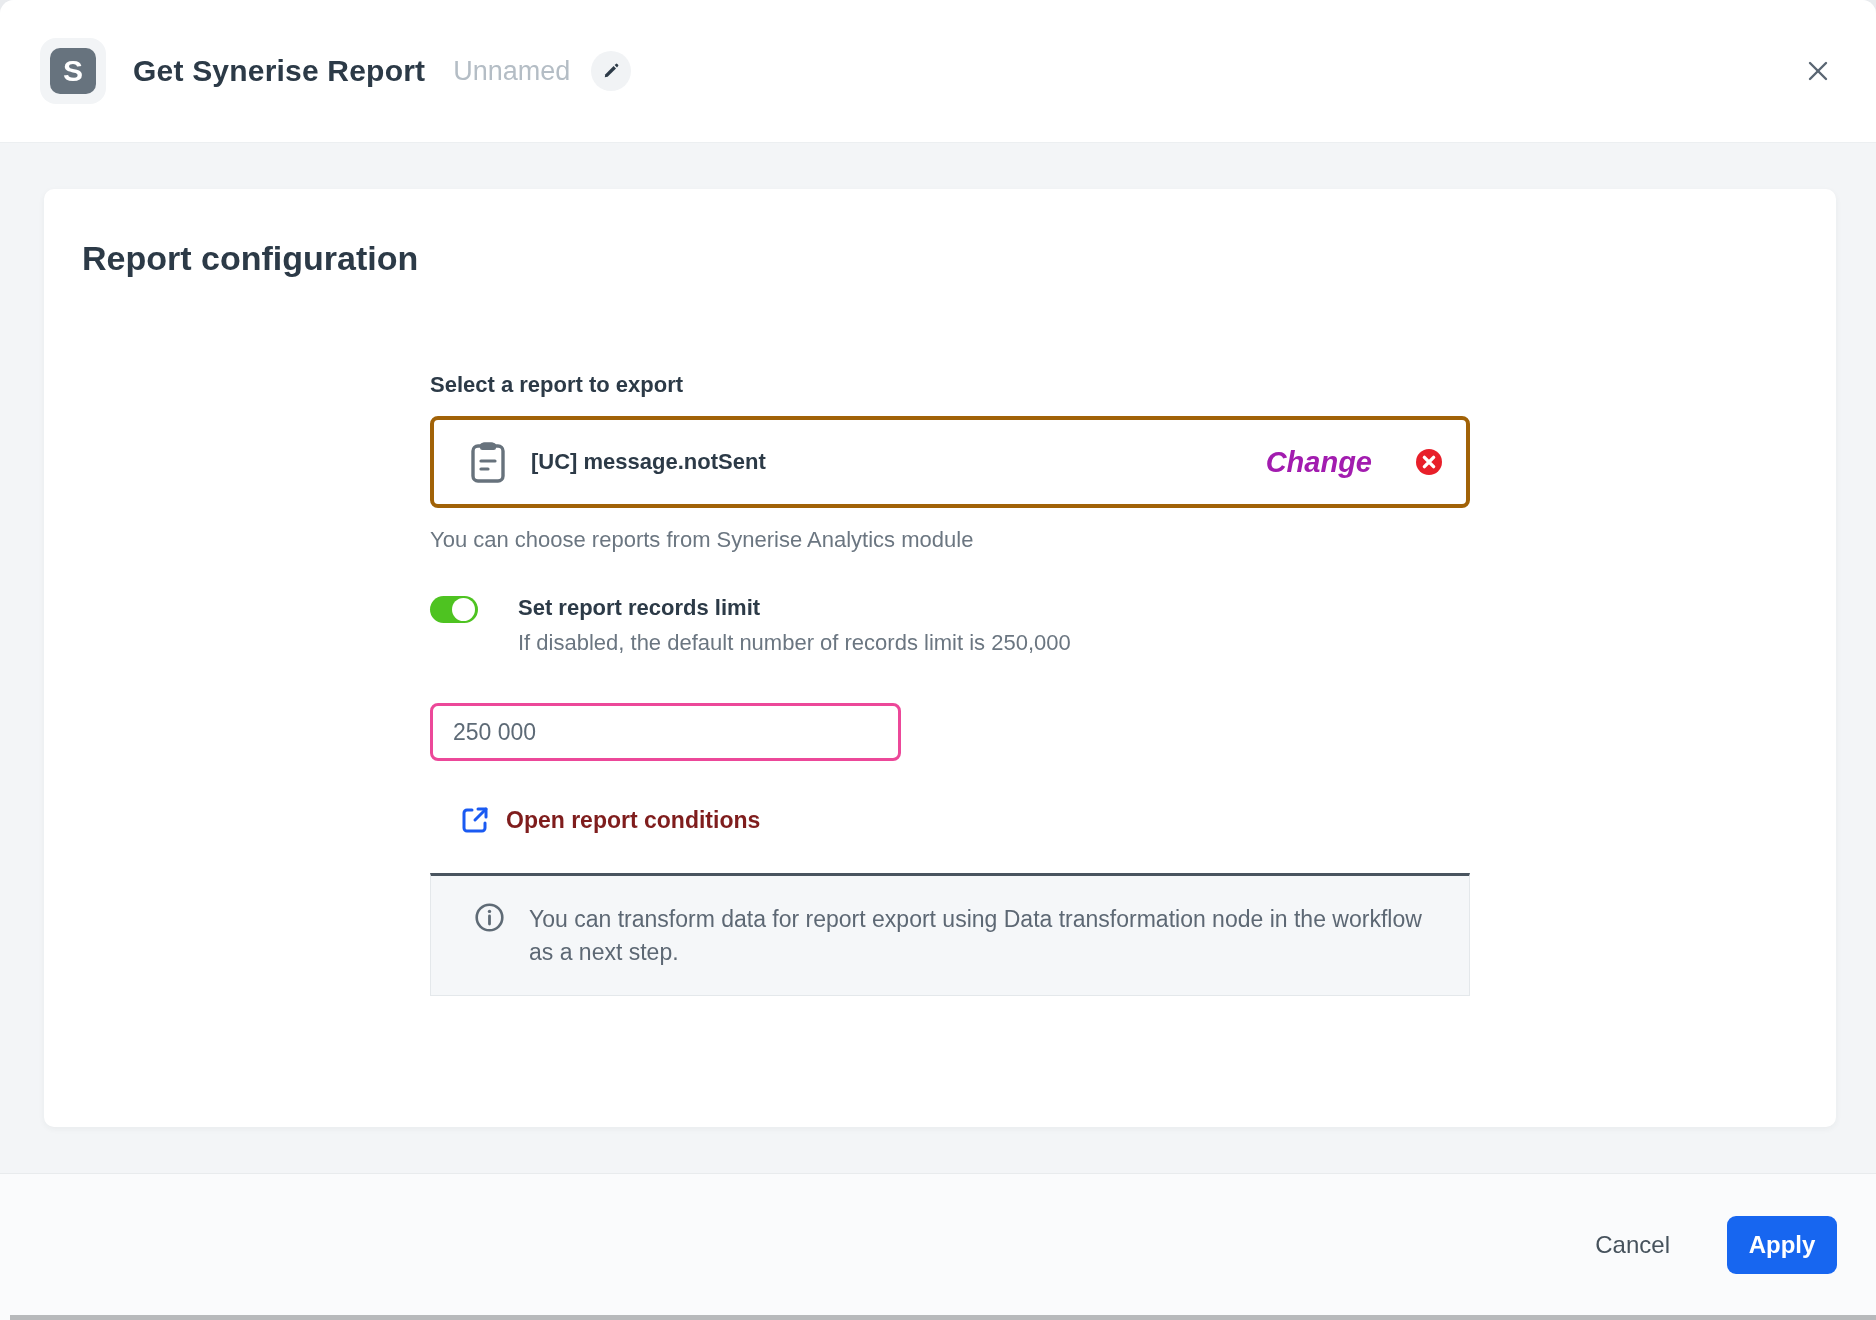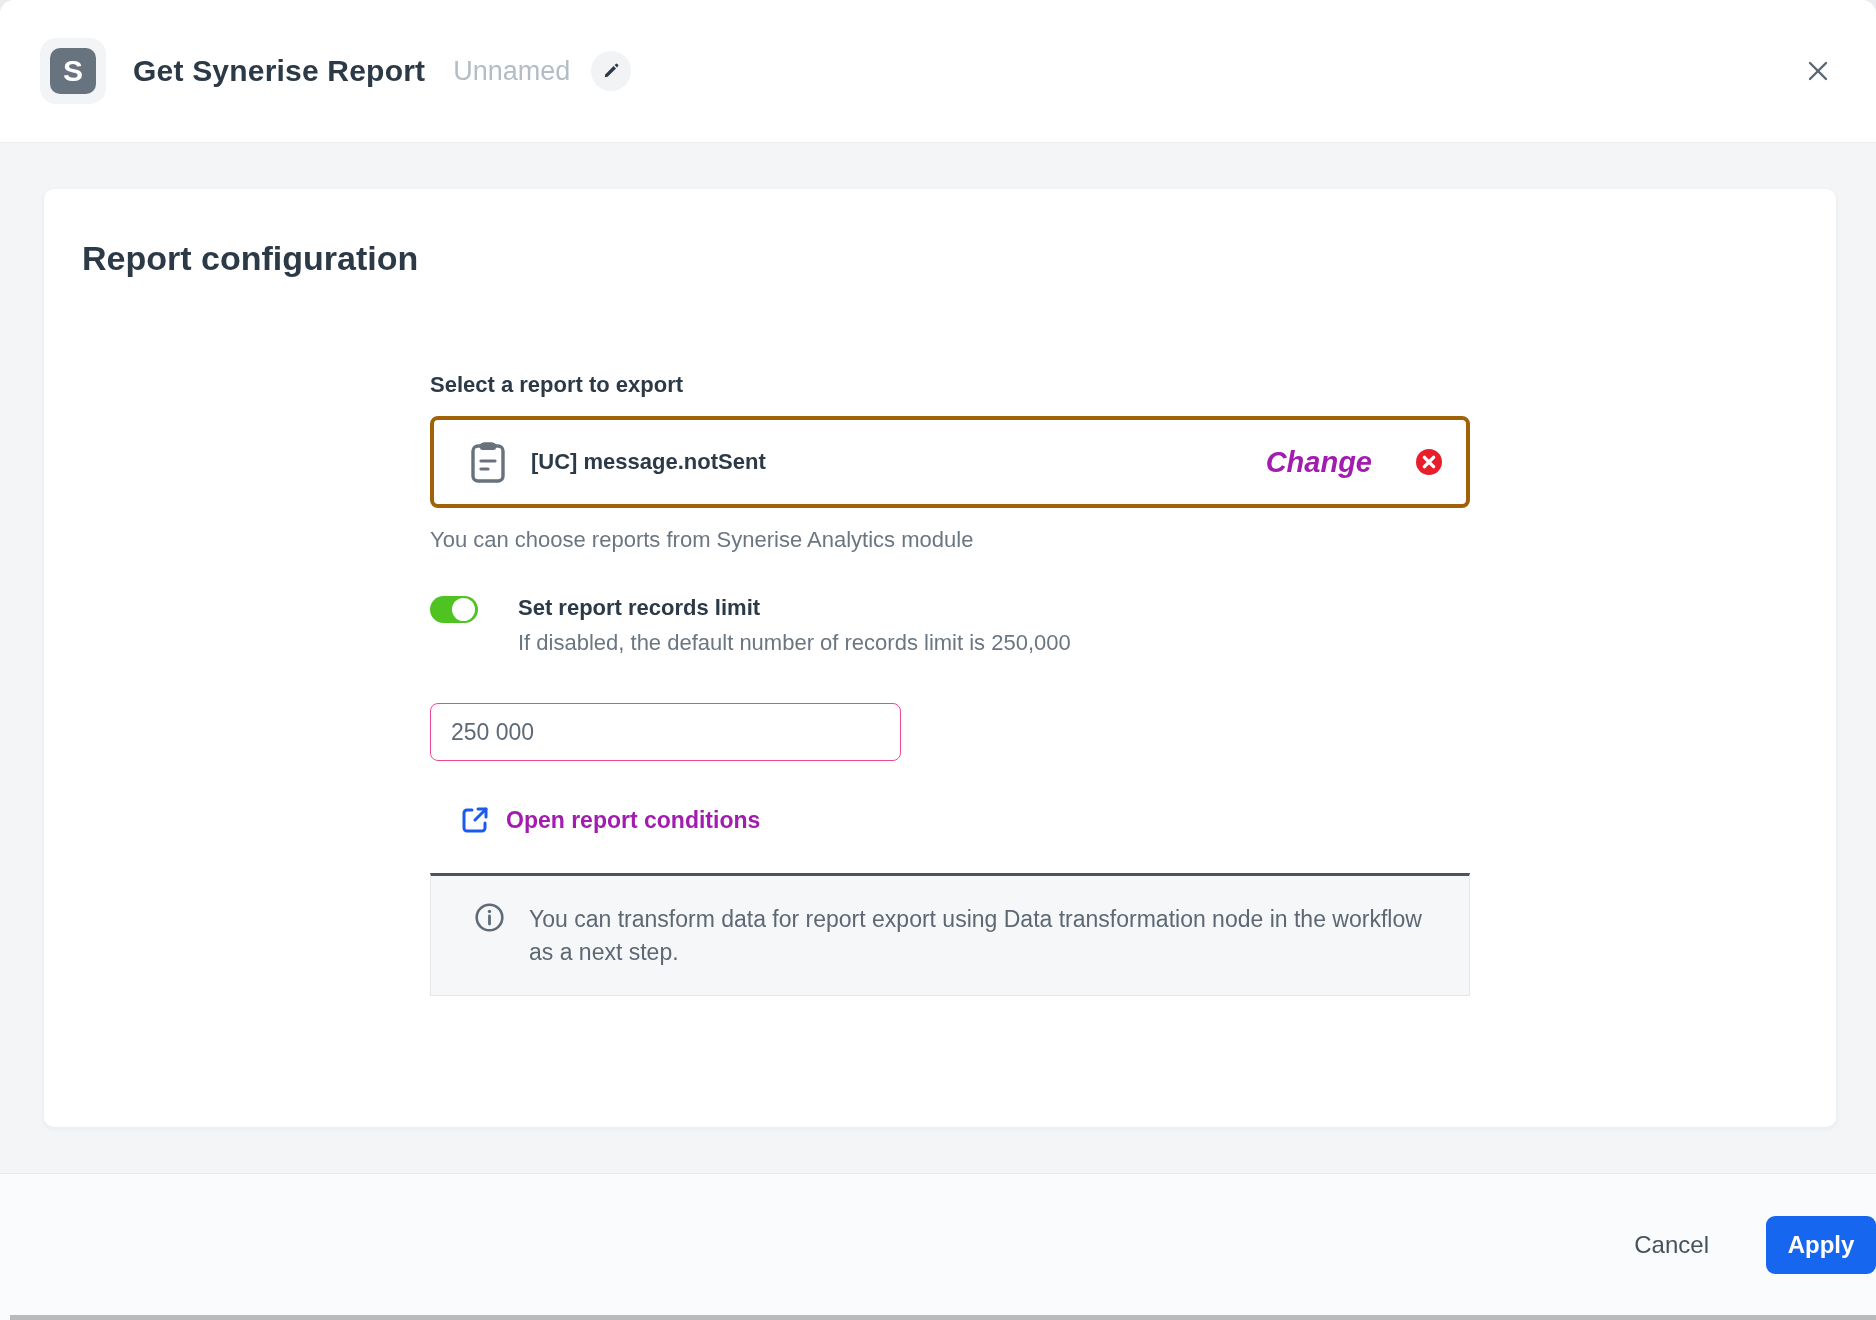--- a/index.html
+++ b/index.html
@@ -70,43 +70,43 @@
   }
   .toggle .knob{
     position:absolute; top:2px; right:3px; width:23px; height:23px;
     border-radius:50%; background:#ffffff;
   }
   .toggle-texts{ margin-left:40px; }
   .toggle-desc{ margin-top:9px; font-size:22px; color:#6b7681; }
 
   .limit-input{
     margin-top:47px; display:block; width:471px; height:58px;
-    border:1px solid #ec4899; border-radius:8px; padding:0 20px;
+    border:3px solid #ec4899; border-radius:8px; padding:0 20px;
     font-family:inherit; font-size:23px; color:#5d6a76; background:#fff; outline:none;
   }
 
   .conditions-row{
     margin-top:45px; margin-left:31px; display:inline-flex; align-items:center;
     background:none; border:none; cursor:pointer; gap:17px;
   }
-  .conditions-label{ font-family:inherit; font-size:23px; font-weight:bold; color:#a21caf; }
+  .conditions-label{ font-family:inherit; font-size:23px; font-weight:bold; color:#7f1d1d; }
 
   .info-box{
     margin-top:35px; background:#f5f7f9;
     border:1px solid #e4e8eb; border-top:3px solid #49545f;
     display:flex; align-items:flex-start; padding:27px 40px 27px 44px;
   }
   .info-text{ margin-left:25px; font-size:23px; color:#5d6874; line-height:1.42; max-width:940px; }
 
   
   .modal-footer{
     position:absolute; left:0; right:0; top:1173px; bottom:0;
     background:#fafbfc; border-top:1px solid #e8ebed;
     display:flex; align-items:center; justify-content:flex-end;
-    padding-bottom:4px;
+    padding-right:39px; padding-bottom:4px;
   }
   .cancel-btn{ background:none; border:none; cursor:pointer; font-family:inherit;
     font-size:24px; font-weight:500; color:#46525c; padding:10px 0; }
   .apply-btn{
     margin-left:57px; width:110px; height:58px; border:none; border-radius:9px;
     background:#1766f0; color:#ffffff; font-family:inherit;
     font-size:24px; font-weight:bold; cursor:pointer;
   }
 
   .bottom-strip{

